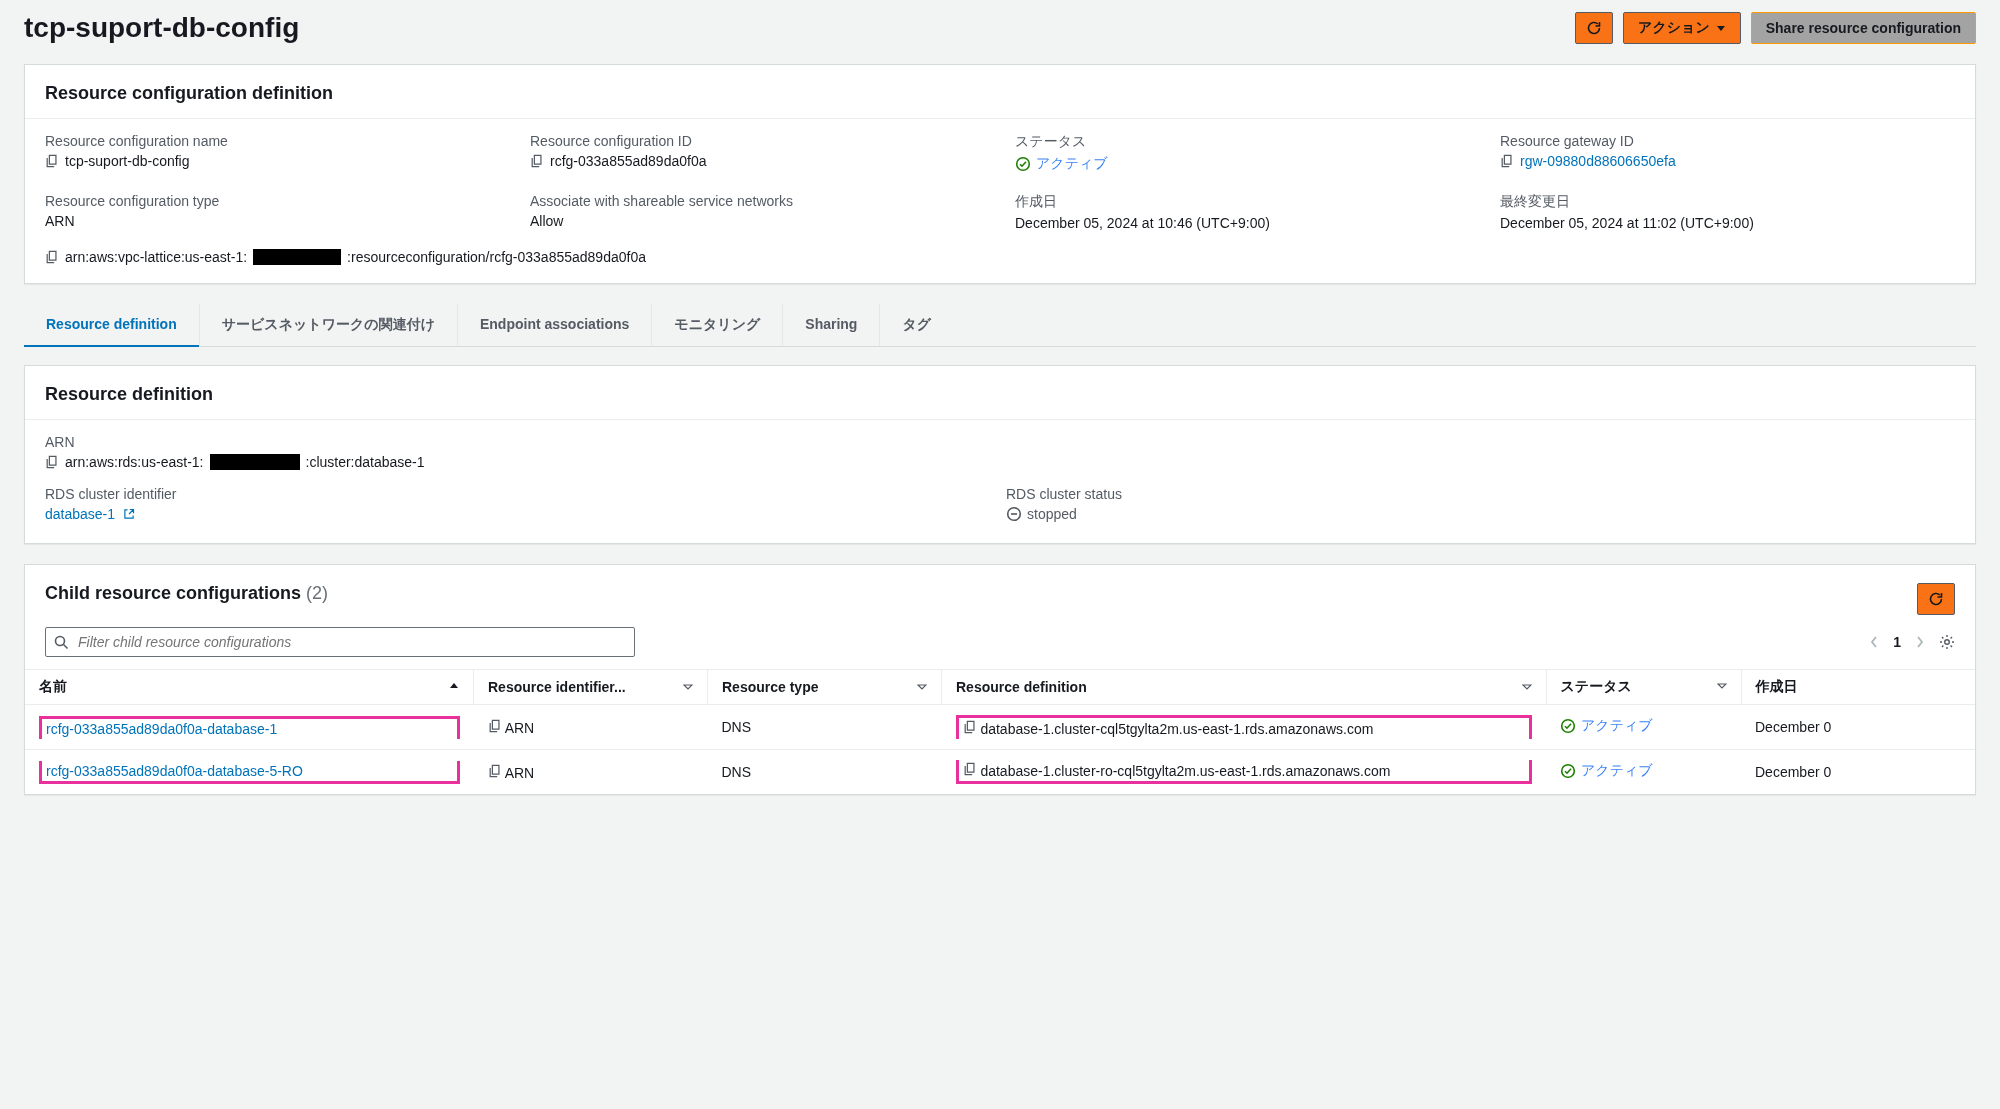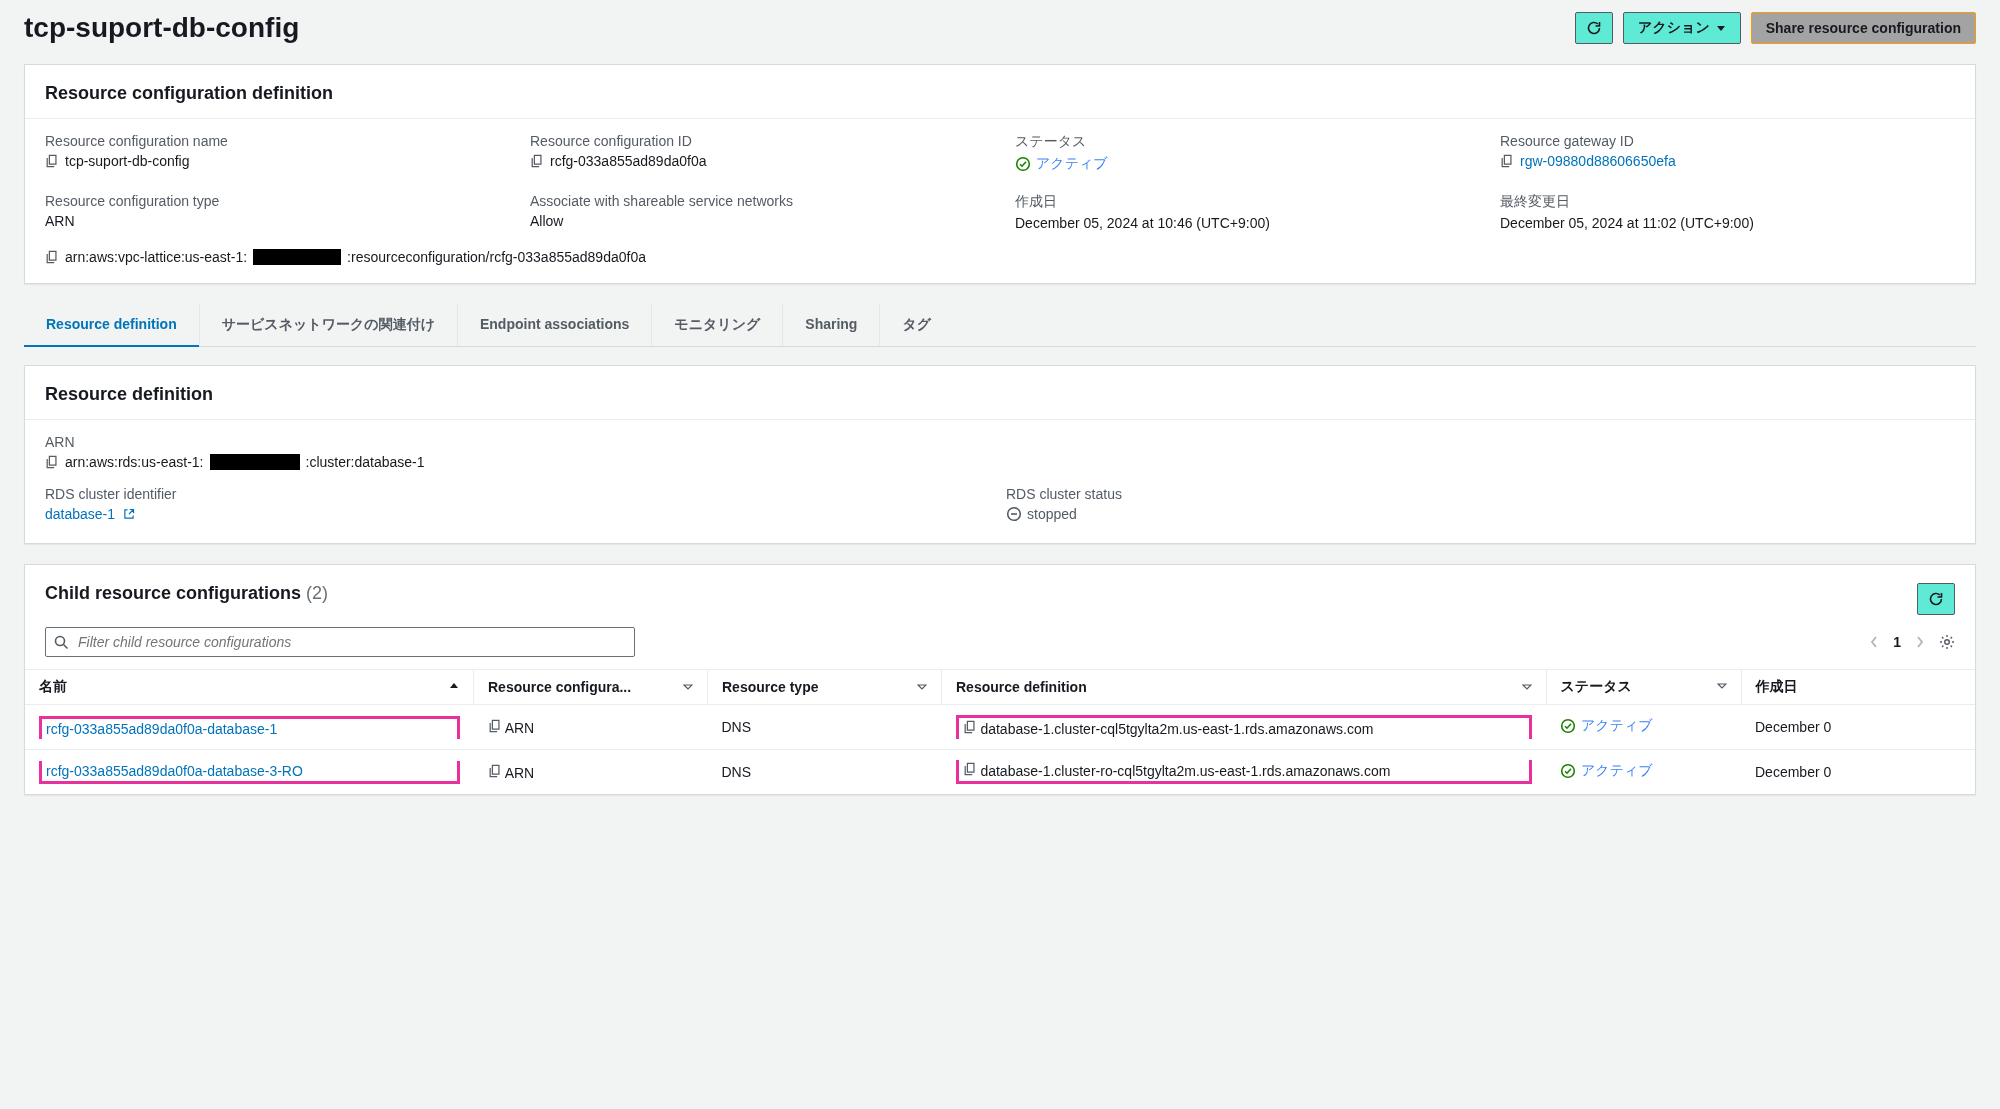--- a/index.html
+++ b/index.html
@@ -21,21 +21,21 @@
     font-weight: 700;
     color: #16191f;
   }
   .header-actions {
     display: flex;
     gap: 10px;
     align-items: center;
   }
   .btn {
     border: 1px solid #545b64;
-    background: #5eead4;
+    background: #f97316;
     padding: 5px 14px;
     border-radius: 2px;
     cursor: pointer;
     font-weight: 700;
     font-size: 14px;
     color: #16191f;
     display: inline-flex;
     align-items: center;
     gap: 6px;
     height: 32px;
@@ -412,21 +412,21 @@
           <use href="#i-gear"></use>
         </svg>
     </div>
   </div>
   <table class="child-table">
     <thead>
       <tr>
         <th style="width:23%"><span>名前</span><span class="sort"><svg width="10" height="10">
                 <use href="#i-sort-up"></use>
               </svg></span></th>
-        <th style="width:12%"><span>Resource configura...</span><span class="sort"><svg width="10" height="10">
+        <th style="width:12%"><span>Resource identifier...</span><span class="sort"><svg width="10" height="10">
                 <use href="#i-tri-down"></use>
               </svg></span></th>
         <th style="width:12%"><span>Resource type</span><span class="sort"><svg width="10" height="10">
                 <use href="#i-tri-down"></use>
               </svg></span></th>
         <th style="width:31%"><span>Resource definition</span><span class="sort"><svg width="10" height="10">
                 <use href="#i-tri-down"></use>
               </svg></span></th>
         <th style="width:10%"><span>ステータス</span><span class="sort"><svg width="10" height="10">
                 <use href="#i-tri-down"></use>
@@ -455,21 +455,21 @@
           <td><span class="status-active">
               <svg width="16" height="16">
                 <use href="#i-check-circle"></use>
               </svg>
               <span>アクティブ</span>
             </span></td>
           <td>December 0</td>
         </tr>
         <tr>
           <td>
-            <div class="col-name-box" style="border-top: none; border-bottom: 3px solid rgb(232, 49, 157);"><a class="link">rcfg-033a855ad89da0f0a-database-3-RO</a></div>
+            <div class="col-name-box" style="border-top: none; border-bottom: 3px solid rgb(232, 49, 157);"><a class="link">rcfg-033a855ad89da0f0a-database-5-RO</a></div>
           </td>
           <td><span class="copy-icon">
               <svg>
                 <use href="#i-copy"></use>
               </svg>
             </span> <span>ARN</span></td>
           <td>DNS</td>
           <td>
             <div class="col-rd-box" style="border-top: none; border-bottom: 3px solid rgb(232, 49, 157);"><span class="copy-icon">
                 <svg>

